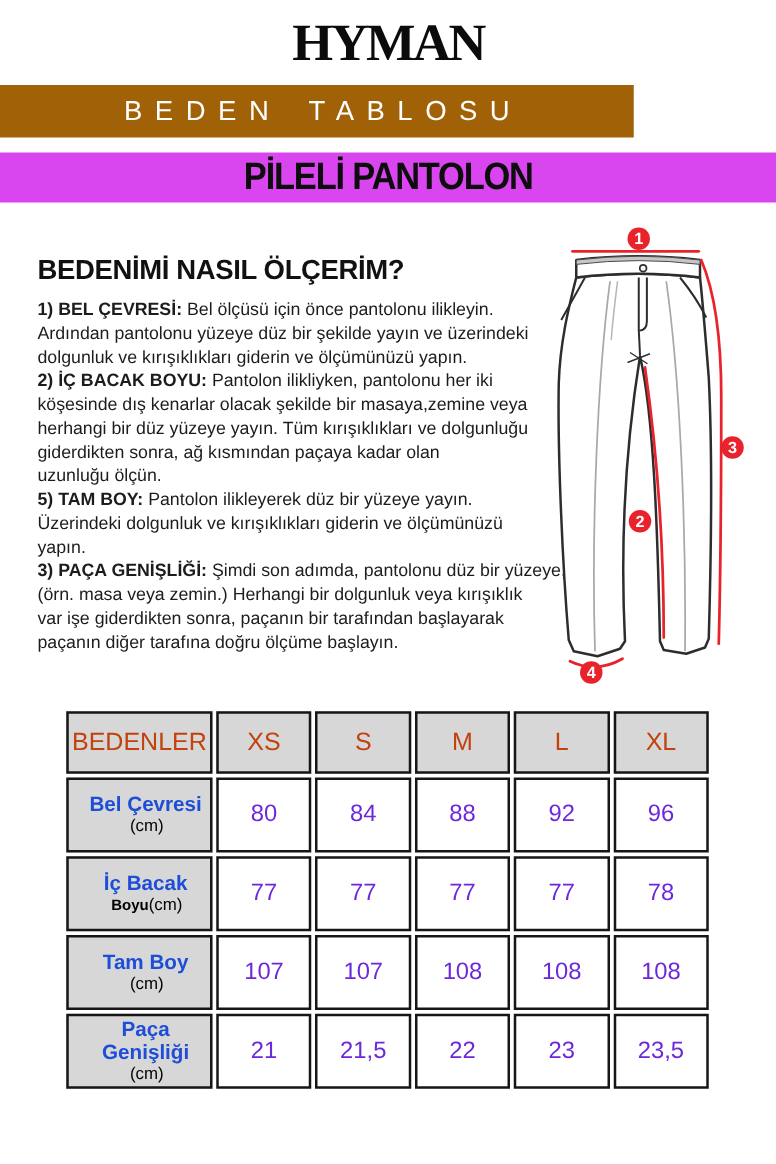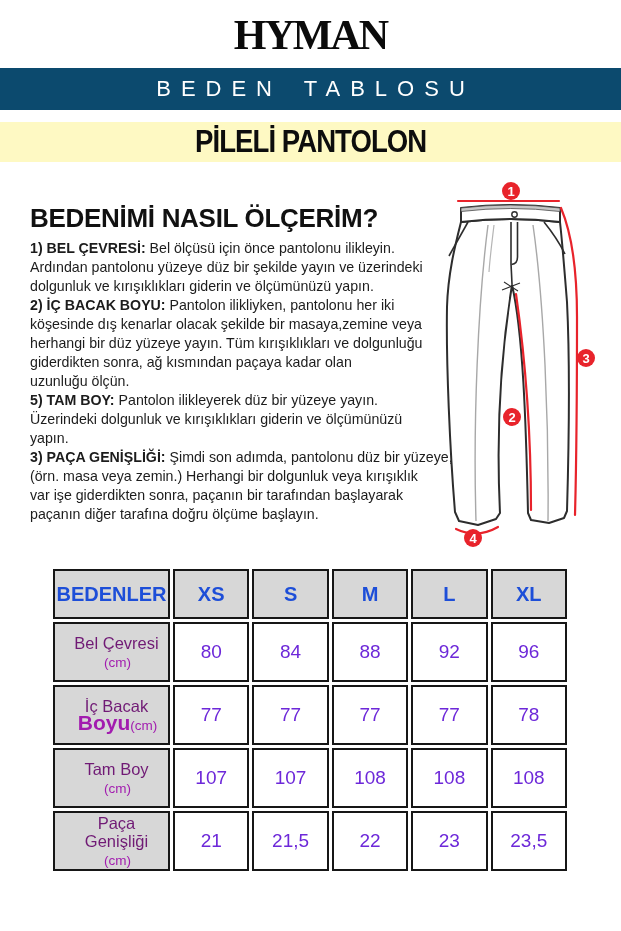--- a/index.html
+++ b/index.html
@@ -3,47 +3,47 @@
 <meta charset="utf-8">
 <style>
   html,body{margin:0;padding:0;background:#ffffff;}
   .canvas{position:relative;width:621px;height:931px;background:#fff;overflow:hidden;
           font-family:"Liberation Sans",sans-serif;color:#151515;}
 
   .logo{position:absolute;top:8px;left:0;width:621px;text-align:center;
         font-family:"Liberation Serif",serif;font-weight:700;font-size:42px;
         letter-spacing:-2px;color:#0b0b0b;line-height:54px;}
 
-  .black-bar{position:absolute;top:68px;left:0;width:621px;height:42px;background:#0c4a6e;
+  .black-bar{position:absolute;top:68px;left:0;width:507px;height:42px;background:#a16207;
              color:#ffffff;text-align:center;line-height:42px;font-size:22px;
              letter-spacing:10px;padding-left:10px;box-sizing:border-box;font-weight:400;word-spacing:6px;}
 
-  .gray-bar{position:absolute;top:122px;left:0;width:621px;height:40px;background:#fef9c3;
+  .gray-bar{position:absolute;top:122px;left:0;width:621px;height:40px;background:#d946ef;
             text-align:center;line-height:40px;}
   .gray-bar span{display:inline-block;font-weight:700;font-size:29px;letter-spacing:-1px;
             color:#0d0d0d;transform:scale(0.95,1.05);}
 
-  .howto-head{position:absolute;top:203px;left:30px;font-size:26px;font-weight:700;
+  .howto-head{position:absolute;top:203px;left:30px;font-size:22px;font-weight:700;
               letter-spacing:-0.3px;color:#111;}
   .howto{position:absolute;top:239px;left:30px;width:452px;font-size:14.2px;
          line-height:19px;color:#1c1c1c;}
   .howto p{margin:0;white-space:pre-line;}
   .howto .lead{font-weight:700;}
 
   .pants{position:absolute;left:430px;top:172px;width:180px;height:385px;}
 
   table.sizes{position:absolute;left:50px;top:566px;width:520px;
               border-collapse:separate;border-spacing:3px;table-layout:fixed;}
   table.sizes th,table.sizes td{border:2px solid #161616;text-align:center;vertical-align:middle;padding:0;}
-  table.sizes .hrow th{height:46px;background:#d7d7d7;font-size:20px;font-weight:700;color:#1d4ed8;}
+  table.sizes .hrow th{height:46px;background:#d7d7d7;font-size:20px;font-weight:400;color:#c2410c;}
   table.sizes .drow th{height:56px;background:#d7d7d7;}
   table.sizes .drow td{height:56px;background:#ffffff;font-size:19px;font-weight:400;color:#6d28d9;}
-  .rl1{font-size:16.5px;font-weight:400;line-height:18px;color:#701a75;margin-left:10px;}
-  .rl2{font-size:13.5px;font-weight:400;line-height:16px;color:#a21caf;padding-left:12px;}
-  .rl2 b{font-size:21px;font-weight:700;}
+  .rl1{font-size:16.5px;font-weight:700;line-height:18px;color:#1d4ed8;margin-left:10px;}
+  .rl2{font-size:13.5px;font-weight:400;line-height:16px;color:#000000;padding-left:12px;}
+  .rl2 b{font-size:12px;font-weight:700;}
 </style>
 </head>
 <body>
 
 <div class="canvas">
 
   <div class="logo">HYMAN</div>
 
   <div class="black-bar">BEDEN TABLOSU</div>
 

